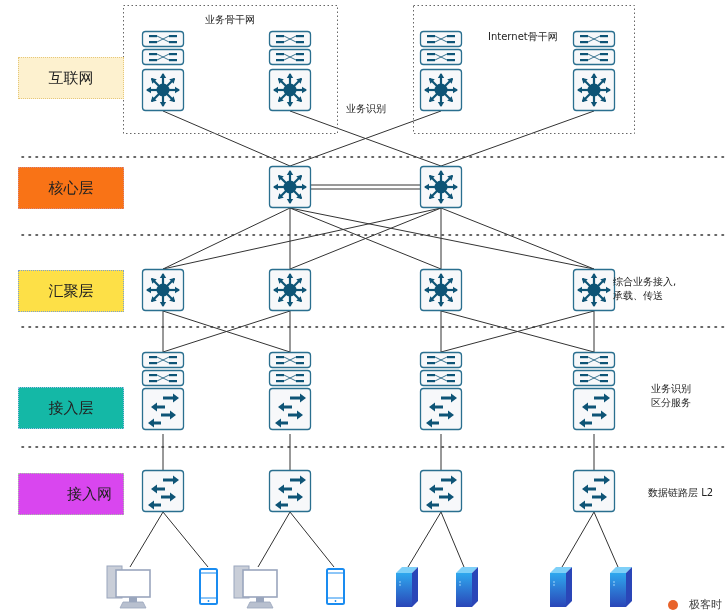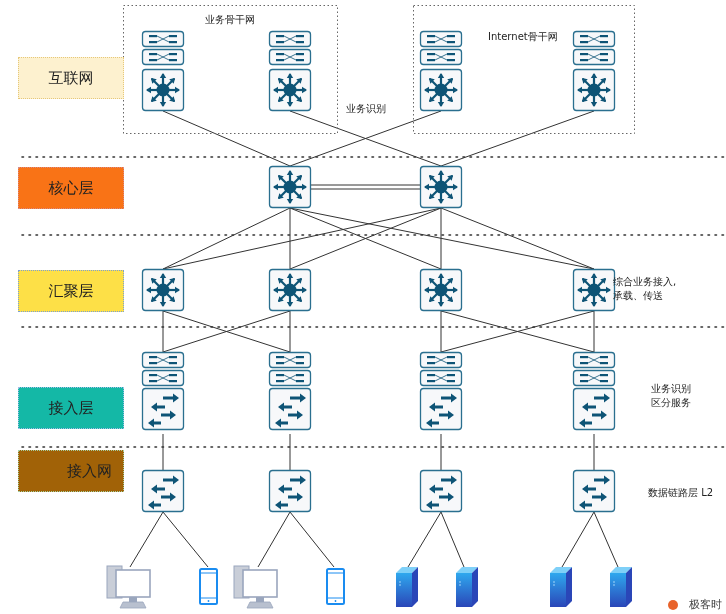--- a/index.html
+++ b/index.html
@@ -599,21 +599,21 @@
           <stop offset="100%" stop-color="#2a46b8"></stop>
         </linearGradient>
       </defs>
     </svg>
 </div>
 
 <div class="layer-label" id="ll0" style="top: 57px; background: rgb(253, 241, 207); border-color: rgb(230, 200, 122);">互联网</div>
 <div class="layer-label" id="ll1" style="top: 167px; background: #f97316; border-color: rgb(216, 138, 134);">核心层</div>
 <div class="layer-label" id="ll2" style="top: 270px; background: #fde047; border-color: rgb(122, 159, 214);">汇聚层</div>
 <div class="layer-label" id="ll3" style="top: 387px; background: #14b8a6; border-color: rgb(159, 189, 232);">接入层</div>
-<div class="layer-label" id="ll4" style="top: 450px; background: #a16207; border-color: rgb(166, 207, 160); padding-left: 37px;">接入网</div>
+<div class="layer-label" id="ll4" style="top: 473px; background: #d946ef; border-color: rgb(166, 207, 160); padding-left: 37px;">接入网</div>
 
 <div class="group-title" style="left:205px; top:13px;">业务骨干网</div>
 <div class="group-title" style="left:488px; top:30px;">Internet骨干网</div>
 
 <div class="note" style="left:346px; top:102px;">业务识别</div>
 <div class="note" style="left:613px; top:275px;">综合业务接入,
 承载、传送</div>
 <div class="note" style="left:651px; top:382px;">业务识别
 区分服务</div>
 <div class="note" style="left:648px; top:486px;">数据链路层 L2</div>

